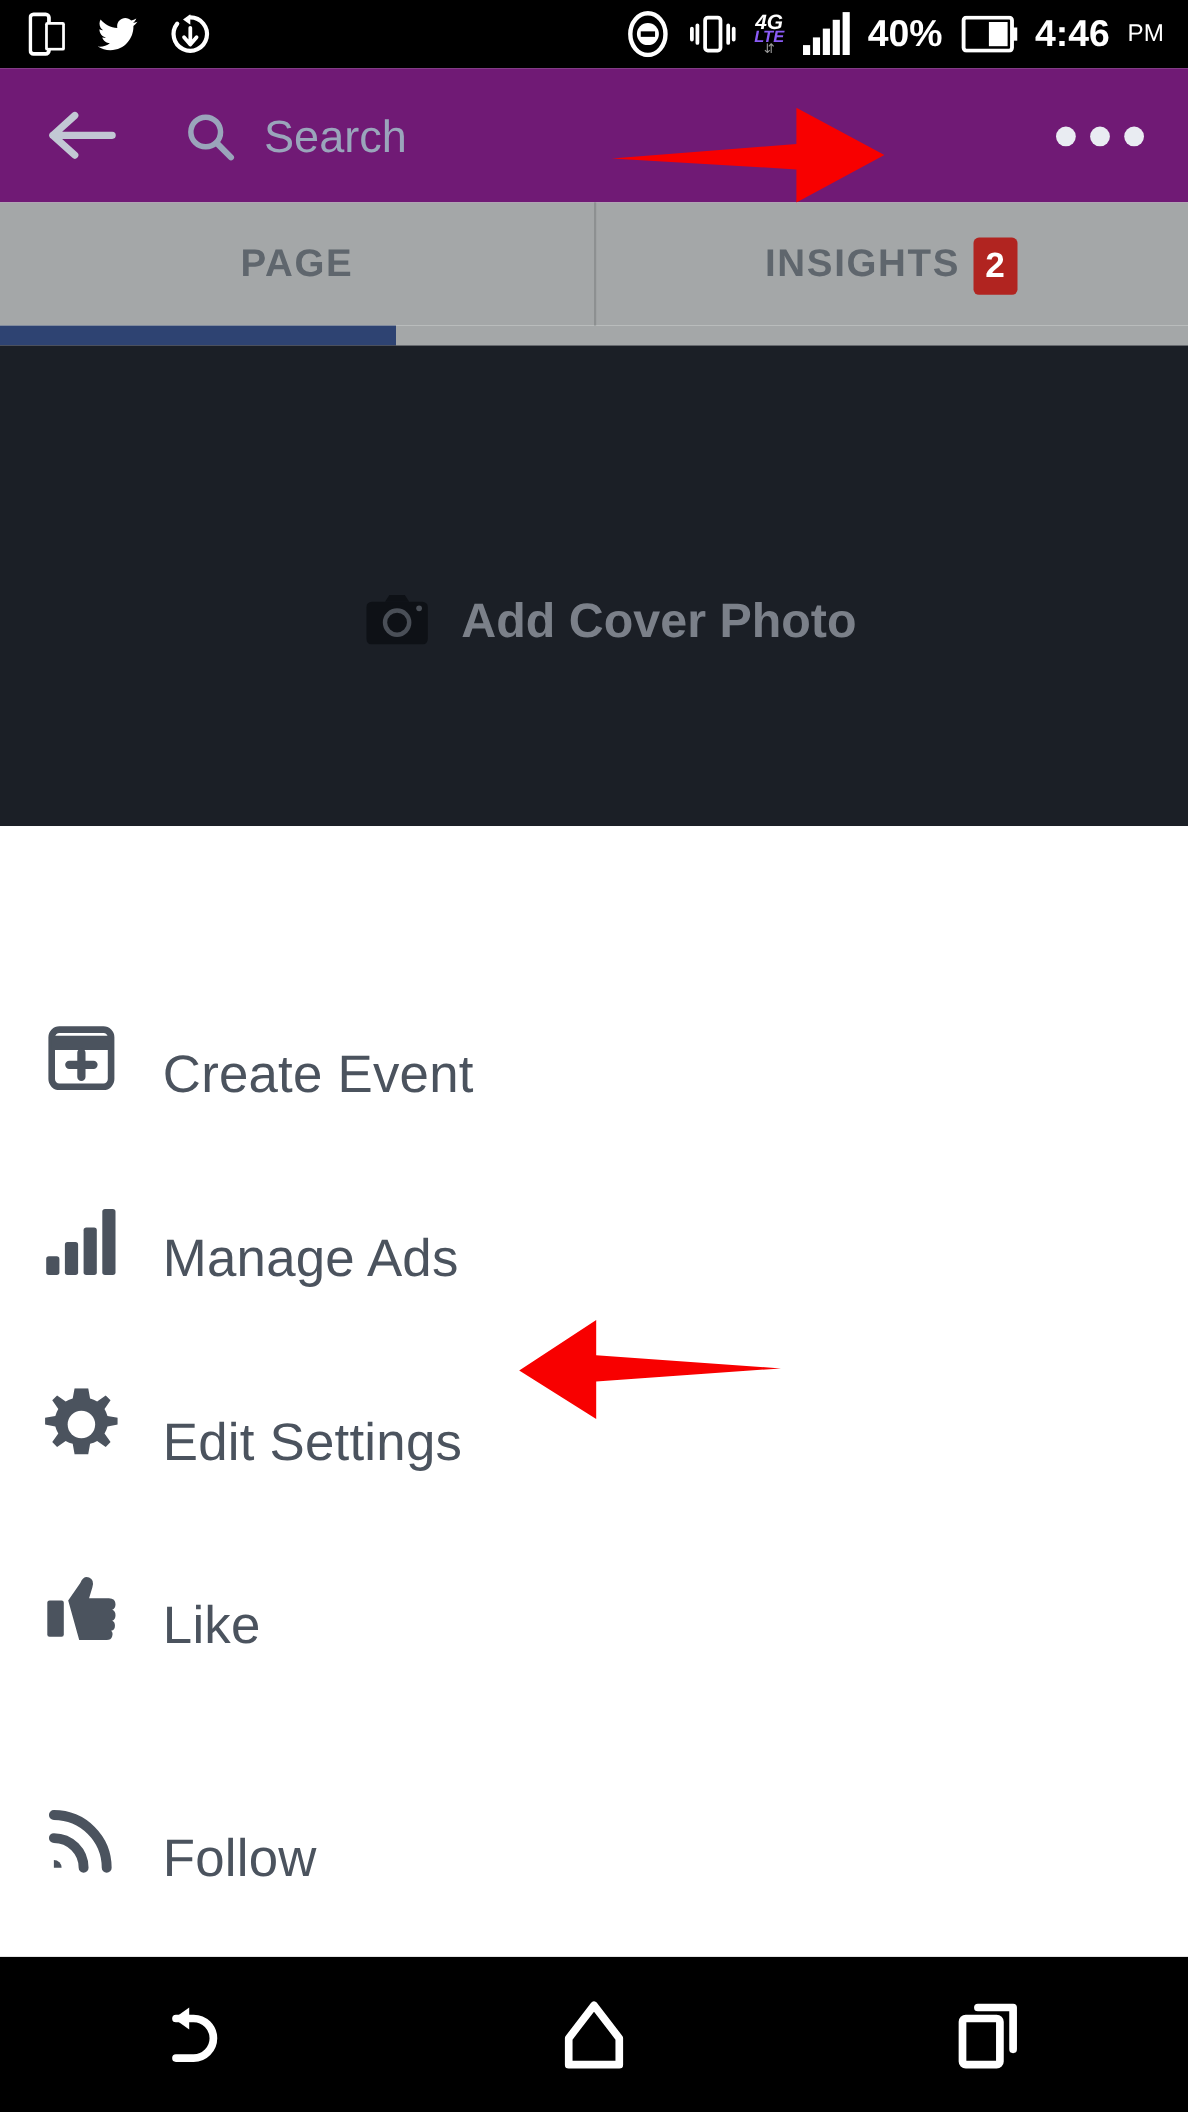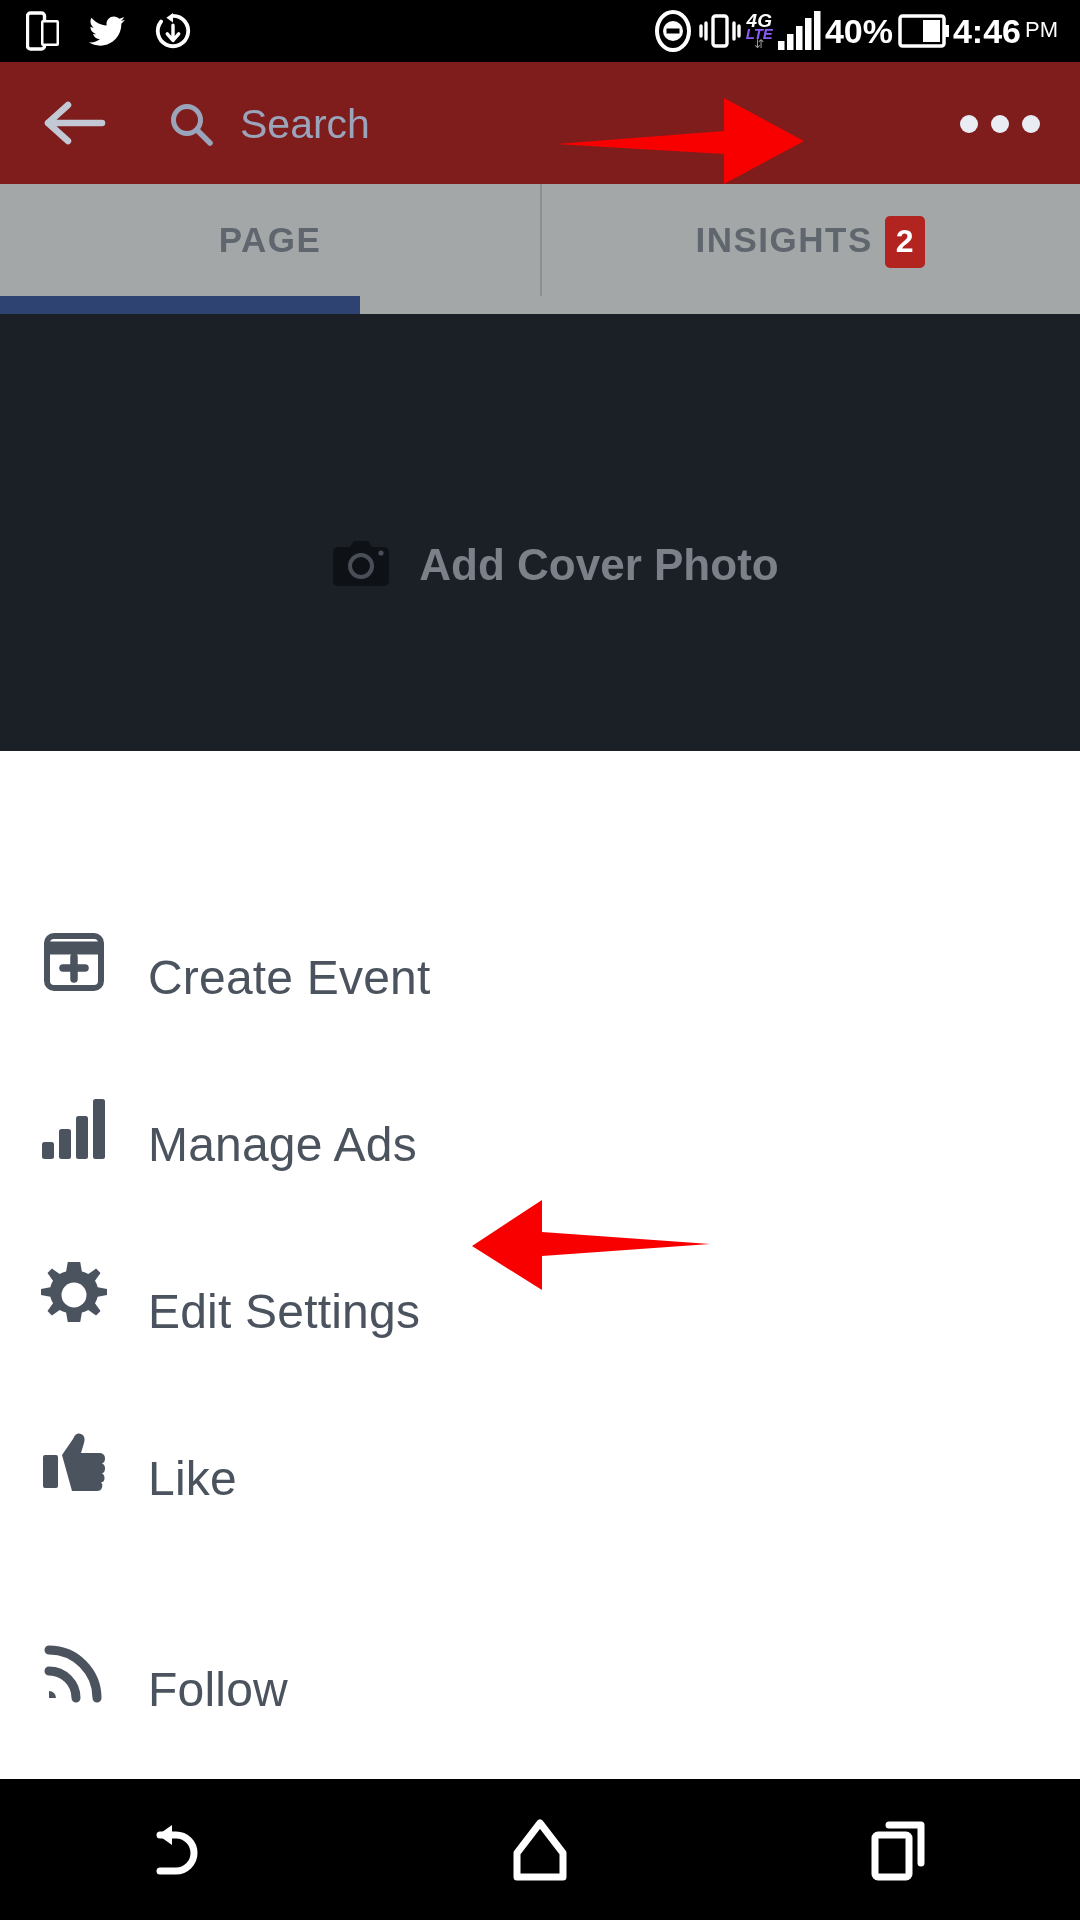--- a/index.html
+++ b/index.html
@@ -10,33 +10,33 @@
     overflow:hidden;
   }
   #screen { position:relative; width:1080px; height:1920px; background:#ffffff; }
 
   
   .statusbar{
     position:absolute; top:0; left:0; width:1080px; height:62px;
     background:#000000; display:flex; align-items:center;
   }
   .sb-left{ display:flex; align-items:center; gap:26px; padding-left:26px; }
-  .sb-right{ margin-left:auto; display:flex; align-items:center; gap:4px; padding-right:22px; }
+  .sb-right{ margin-left:auto; display:flex; align-items:center; gap:16px; padding-right:22px; }
   .sb-ico{ display:flex; align-items:center; justify-content:center; }
   .sb-text{ color:#ffffff; font-size:34px; font-weight:700; letter-spacing:0px; line-height:1; }
   .sb-ampm{ color:#ffffff; font-size:22px; font-weight:400; line-height:1; padding-bottom:2px;}
   .lte-wrap{ display:flex; flex-direction:column; align-items:center; justify-content:center; line-height:0.78; }
   .lte-4g{ color:#fff; font-size:19px; font-weight:bold; font-style:italic;}
   .lte-lte{ color:#8b5cf6; font-size:15px; font-weight:bold; font-style:italic;}
   .lte-ar{ color:#9a9a9a; font-size:12px; line-height:0.7;}
 
   
   .appbar{
     position:absolute; top:62px; left:0; width:1080px; height:122px;
-    background:#7f1d1d;
+    background:#701a75;
   }
   .backbtn{
     position:absolute; left:40px; top:28px; width:70px; height:66px;
     display:flex; align-items:center; justify-content:center;
   }
   .searchfield{
     position:absolute; left:168px; top:24px; width:750px; height:76px;
     display:flex; align-items:center; gap:26px;
   }
   .search-ph{ color:#9aa5bb; font-size:41px; font-weight:400; }

